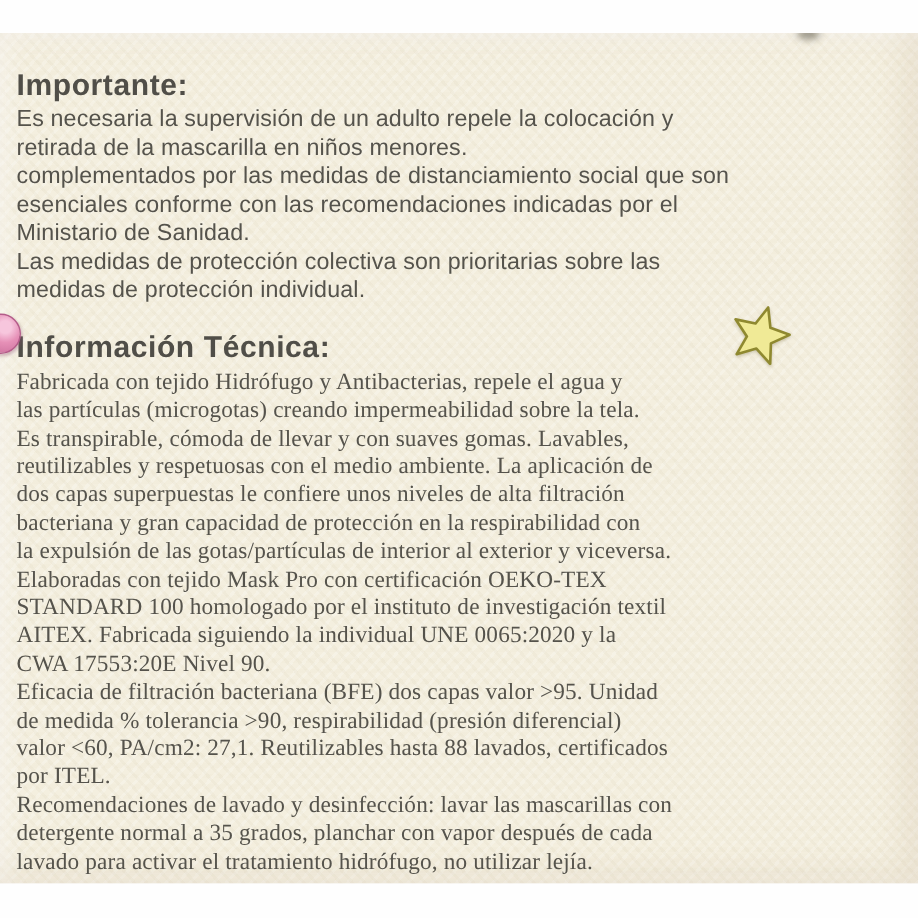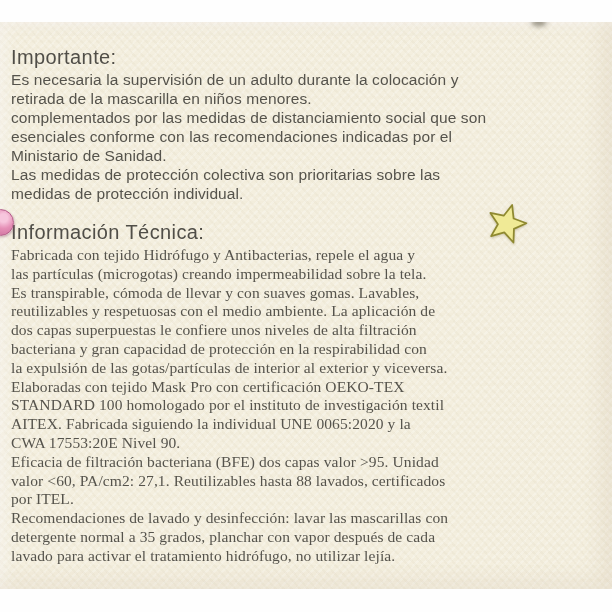--- a/index.html
+++ b/index.html
@@ -30,21 +30,21 @@
   .content {
     position: absolute;
     left: 11px; top: 24px;
     width: 592px;
     color: #55534c;
   }
   .heading {
     font-size: 20px;
     line-height: 22px;
     letter-spacing: .4px;
-    font-weight: normal;
+    font-weight: bold;
     margin: 0;
     white-space: nowrap;
     color: #504e48;
   }
   .heading.h2 { margin-top: 18px; line-height: 23px; }
   .lines { margin-top: 2px; }
   .lines .line {
     font-size: 15.5px;
     line-height: 19px;
     letter-spacing: .1px;
@@ -88,21 +88,21 @@
 <body>
 
 <div class="page">
 
   <div class="paper">
     <div class="content">
 
       <h1 class="heading h1">Importante:</h1>
 
       <div class="lines s1">
-          <div class="line">Es necesaria la supervisión de un adulto durante la colocación y</div>
+          <div class="line">Es necesaria la supervisión de un adulto repele la colocación y</div>
           <div class="line">retirada de la mascarilla en niños menores.</div>
           <div class="line">complementados por las medidas de distanciamiento social que son</div>
           <div class="line">esenciales conforme con las recomendaciones indicadas por el</div>
           <div class="line">Ministario de Sanidad.</div>
           <div class="line">Las medidas de protección colectiva son prioritarias sobre las</div>
           <div class="line">medidas de protección individual.</div>
         </div>
 
       <h1 class="heading h2">Información Técnica:</h1>
 
@@ -112,20 +112,21 @@
           <div class="line">Es transpirable, cómoda de llevar y con suaves gomas. Lavables,</div>
           <div class="line">reutilizables y respetuosas con el medio ambiente. La aplicación de</div>
           <div class="line">dos capas superpuestas le confiere unos niveles de alta filtración</div>
           <div class="line">bacteriana y gran capacidad de protección en la respirabilidad con</div>
           <div class="line">la expulsión de las gotas/partículas de interior al exterior y viceversa.</div>
           <div class="line">Elaboradas con tejido Mask Pro con certificación OEKO-TEX</div>
           <div class="line">STANDARD 100 homologado por el instituto de investigación textil</div>
           <div class="line">AITEX. Fabricada siguiendo la individual UNE 0065:2020 y la</div>
           <div class="line">CWA 17553:20E Nivel 90.</div>
           <div class="line">Eficacia de filtración bacteriana (BFE) dos capas valor &gt;95. Unidad</div>
+          <div class="line">de medida % tolerancia &gt;90, respirabilidad (presión diferencial)</div>
           <div class="line">valor &lt;60, PA/cm2: 27,1. Reutilizables hasta 88 lavados, certificados</div>
           <div class="line">por ITEL.</div>
           <div class="line">Recomendaciones de lavado y desinfección: lavar las mascarillas con</div>
           <div class="line">detergente normal a 35 grados, planchar con vapor después de cada</div>
           <div class="line">lavado para activar el tratamiento hidrófugo, no utilizar lejía.</div>
         </div>
 
     </div>
   </div>
 

